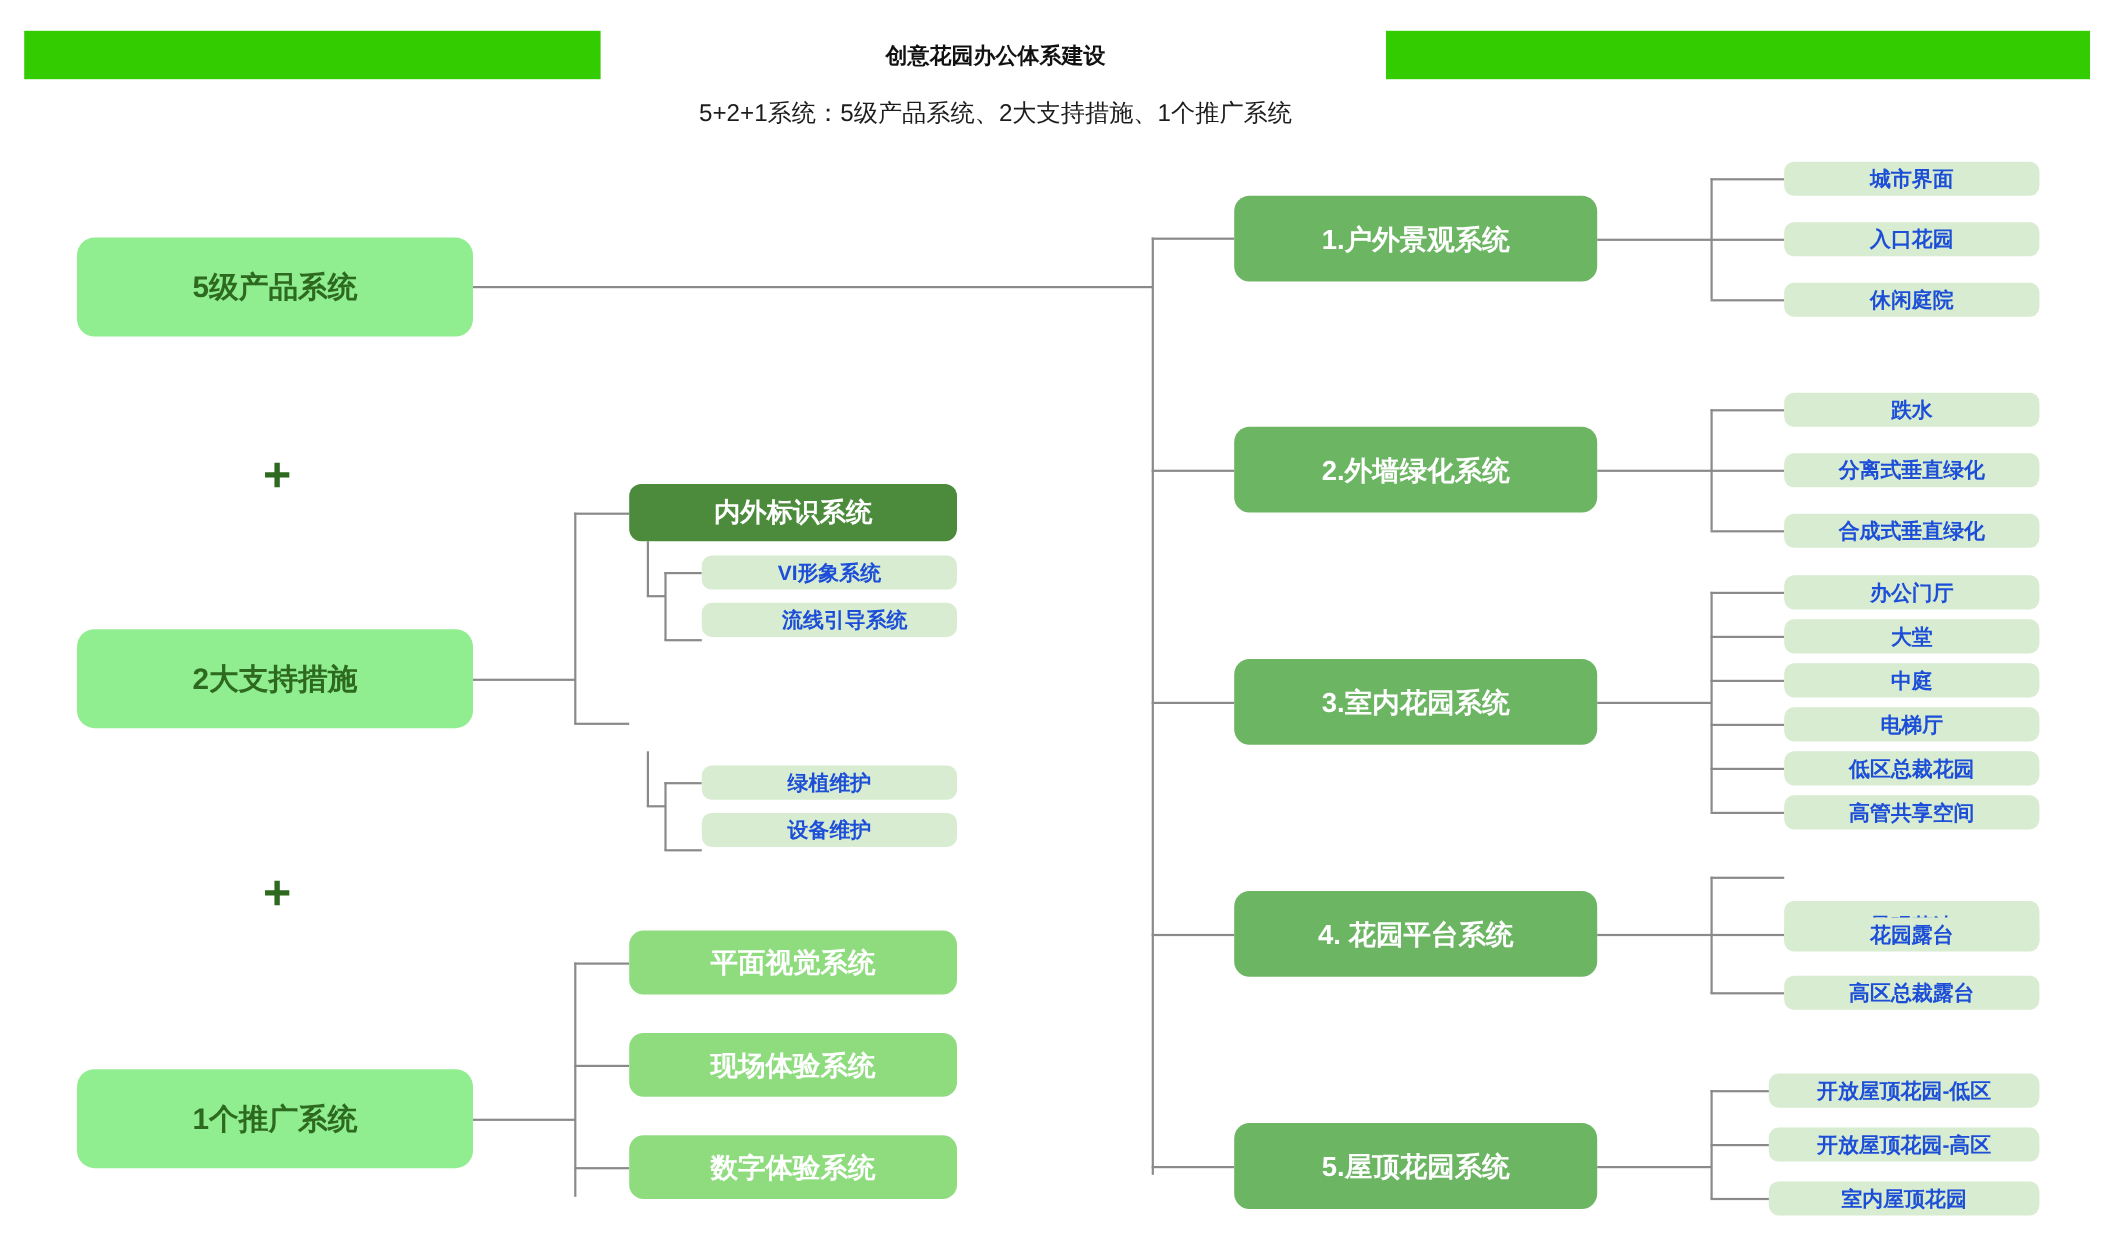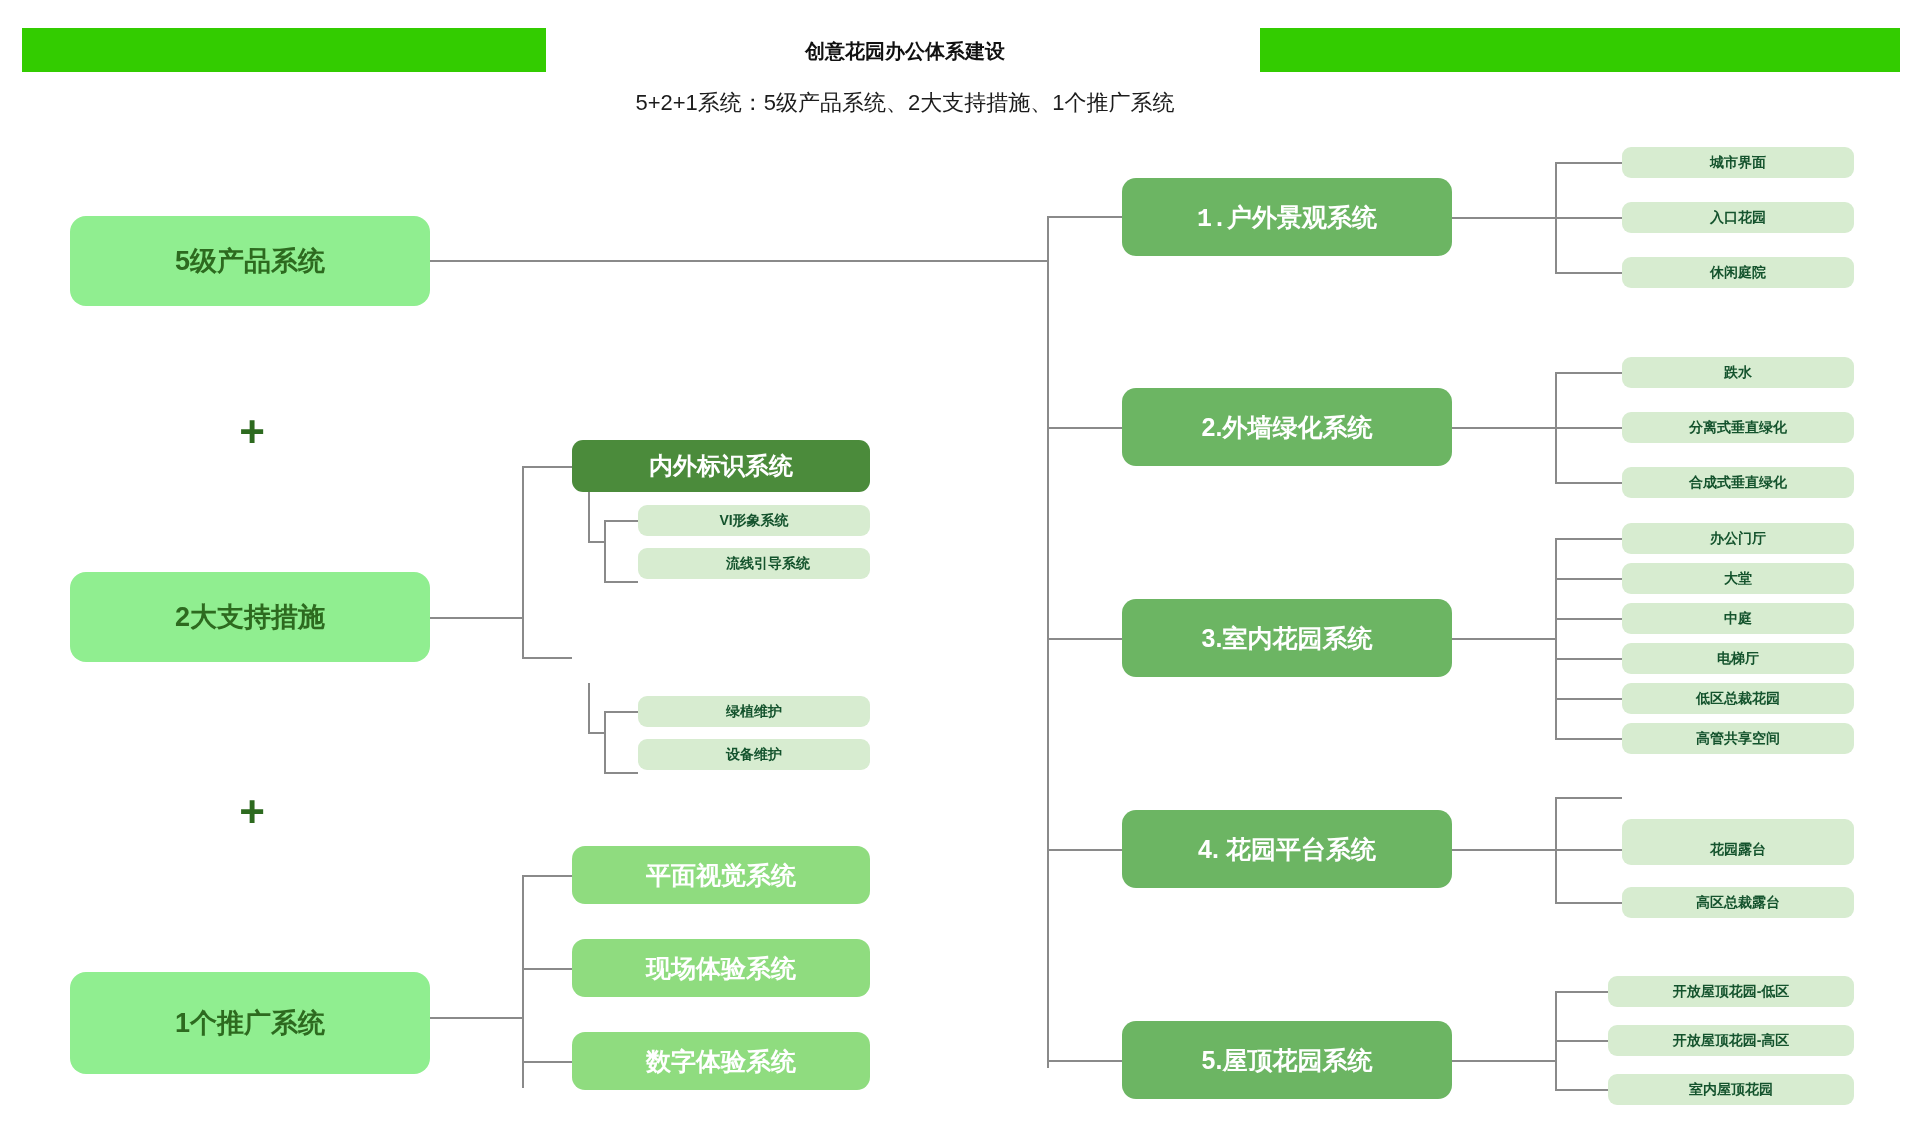--- a/index.html
+++ b/index.html
@@ -76,23 +76,23 @@
   .sys {
     background: #6cb563;
     color: #ffffff;
     font-weight: bold;
     font-size: 25px;
     border-radius: 14px;
   }
   
   .leaf {
     background: #d7ecd0;
-    color: #14532d;
-    font-weight: bold;
-    font-size: 14px;
+    color: #1d4ed8;
+    font-weight: bold;
+    font-size: 19px;
     border-radius: 9px;
   }
   
   .dark {
     background: #4b8b3b;
     color: #ffffff;
     font-weight: bold;
     font-size: 24px;
     border-radius: 11px;
   }
@@ -137,34 +137,34 @@
   </div>
 
   <div class="plus" style="left:232px; top:410px;">+</div>
 
   <div class="node pillar" style="left:70px;  top:572px; width:360px; height:90px;">
     <span>2大支持措施</span>
   </div>
 
   <div class="plus" style="left:232px; top:790px;">+</div>
 
-  <div class="node pillar" style="left:70px;  top:972px; width:360px; height:102px;">
+  <div class="node pillar" style="left:70px;  top:972px; width:360px; height:90px;">
     <span>1个推广系统</span>
   </div>
 
   <div class="ln lnh" style="left:430px;  top:260px; width:618px;"></div>
   <div class="ln lnv" style="left:1047px; top:216px; height:852px;"></div>
 
   <div class="ln lnh" style="left:1047px; top:216px; width:75px;"></div>
   <div class="ln lnh" style="left:1047px; top:427px; width:75px;"></div>
   <div class="ln lnh" style="left:1047px; top:638px; width:75px;"></div>
   <div class="ln lnh" style="left:1047px; top:849px; width:75px;"></div>
   <div class="ln lnh" style="left:1047px; top:1060px; width:75px;"></div>
 
-  <div class="node sys" style="left:1122px; top:178px; width:330px; height:78px;font-family:Liberation Mono, monospace;">
+  <div class="node sys" style="left:1122px; top:178px; width:330px; height:78px;">
     <span>1.户外景观系统</span>
   </div>
   <div class="ln lnh" style="left:1452px; top:217px; width:104px;"></div>
   <div class="ln lnv" style="left:1555px; top:162px; height:110px;"></div>
   <div class="ln lnh" style="left:1555px; top:162px; width:67px;"></div>
   <div class="ln lnh" style="left:1555px; top:217px; width:67px;"></div>
   <div class="ln lnh" style="left:1555px; top:272px; width:67px;"></div>
   <div class="node leaf" style="left:1622px; top:147px; width:232px; height:31px;">
     <span>城市界面</span>
   </div>

